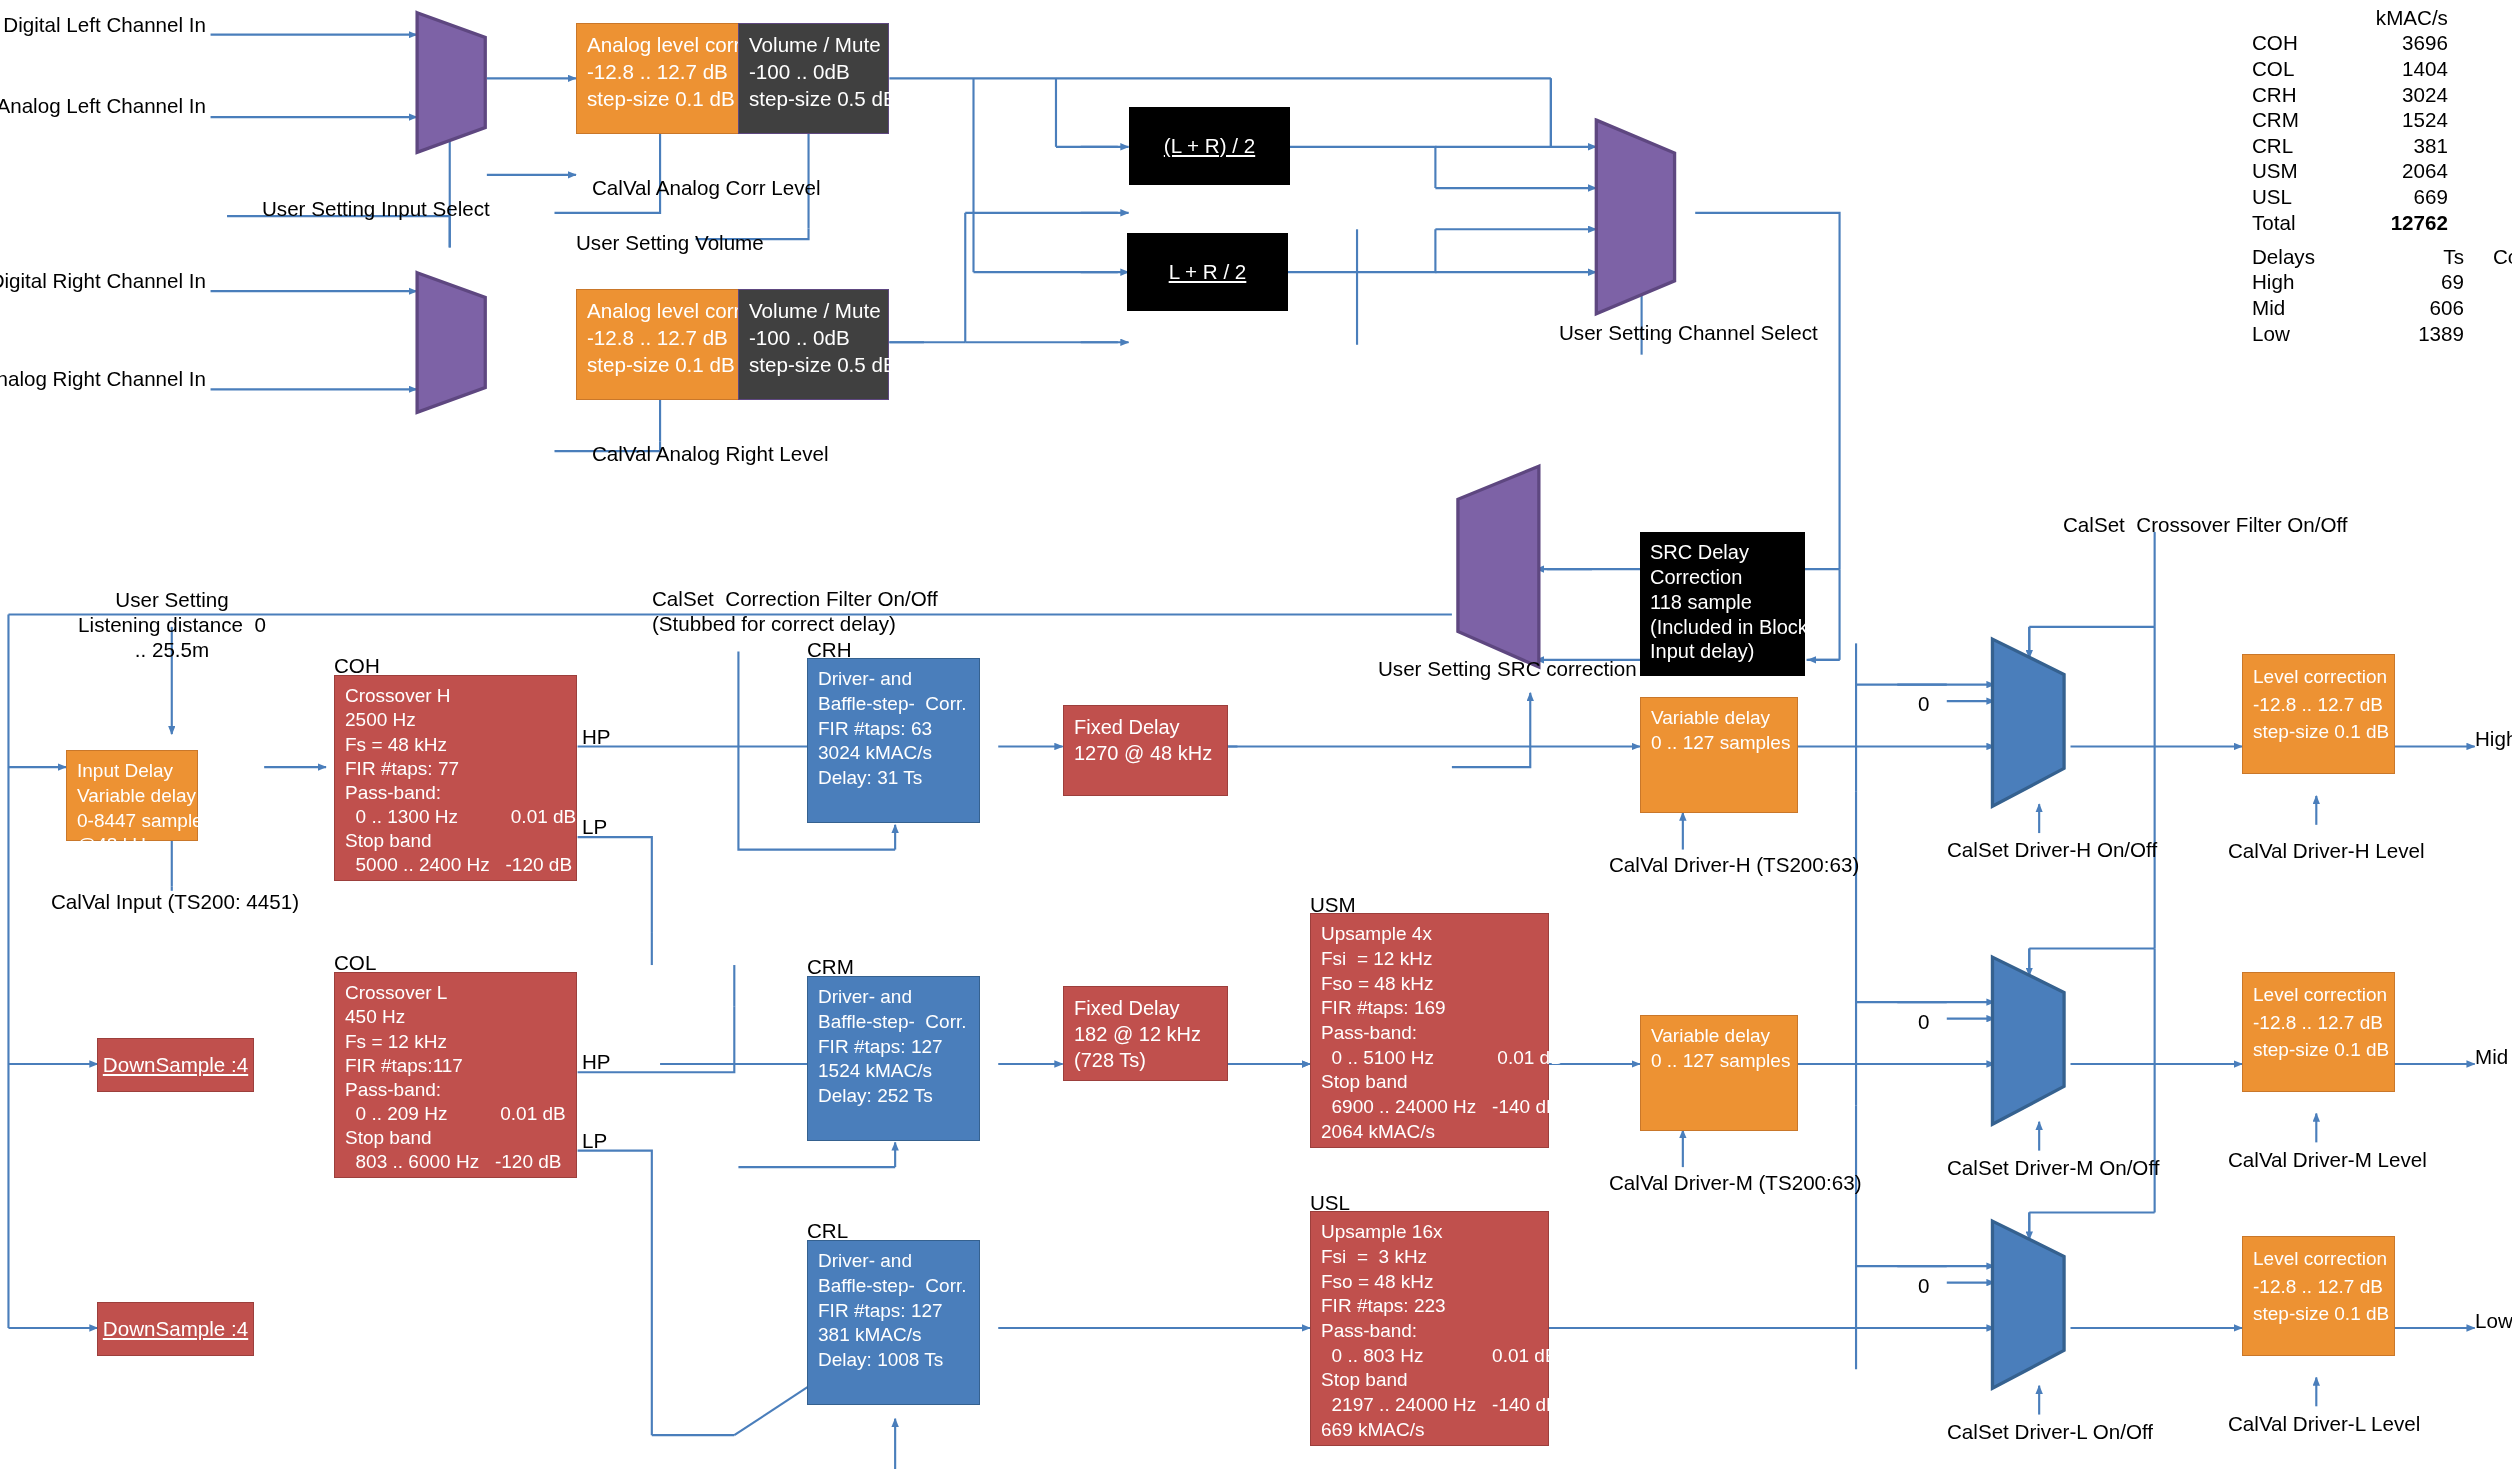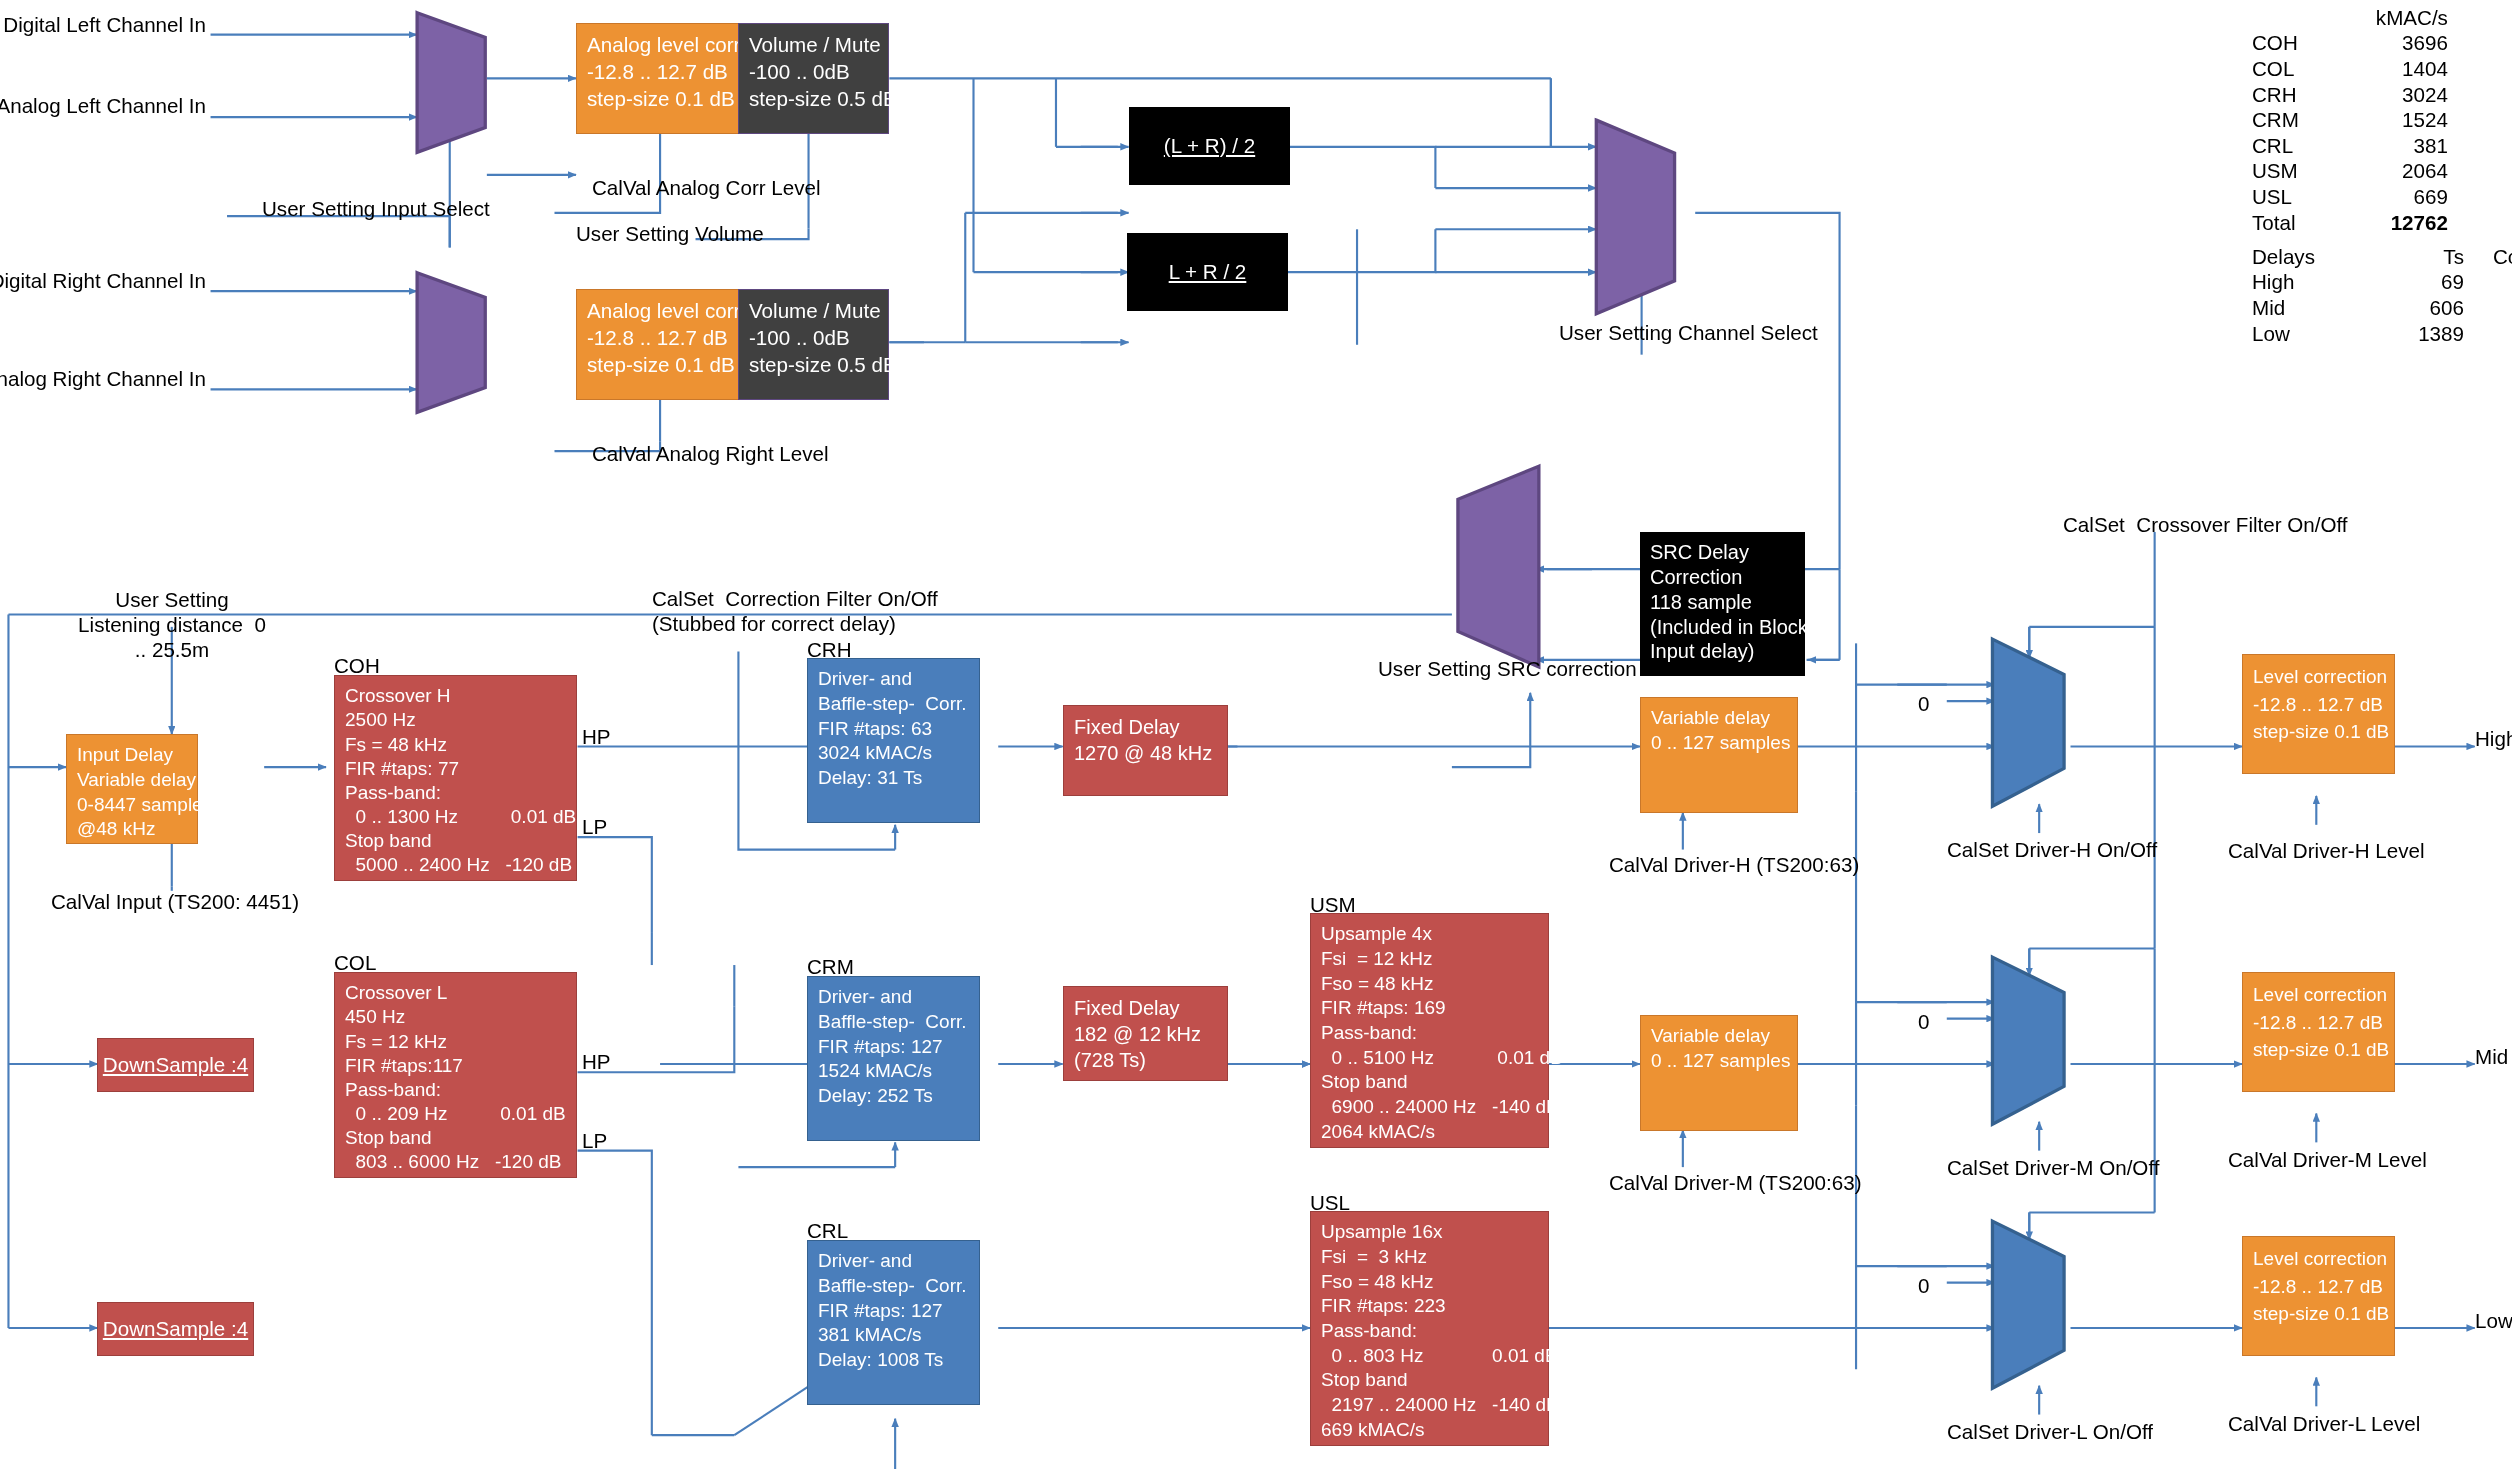--- a/index.html
+++ b/index.html
@@ -303,21 +303,21 @@
   <svg class="mux" style="left:1988px;top:1217px;width:83px;height:177px" viewBox="0 0 100 215" width="83" height="177">
     <polygon points="5,5 92,48 92,162 5,208" fill="#4A7EBB" stroke="#35618F" stroke-width="4"></polygon>
   </svg>
 
   <div class="lbl" style="left:206px;top:11.6px;transform:translateX(-100%);">Digital Left Channel In</div>
   <div class="lbl" style="left:206px;top:93px;transform:translateX(-100%);">Analog Left Channel In</div>
   <div class="lbl" style="left:206px;top:268px;transform:translateX(-100%);">Digital Right Channel In</div>
   <div class="lbl" style="left:206px;top:366px;transform:translateX(-100%);">Analog Right Channel In</div>
 
   <div class="lbl" style="left:262px;top:196px;">User Setting Input Select</div>
-  <div class="lbl" style="left:576px;top:221px;">User Setting Volume</div>
+  <div class="lbl" style="left:576px;top:230px;">User Setting Volume</div>
   <div class="lbl" style="left:592px;top:175px;">CalVal Analog Corr Level</div>
   <div class="lbl" style="left:592px;top:441px;">CalVal Analog Right Level</div>
   <div class="lbl" style="left:1559px;top:320px;text-align:right;">User Setting Channel Select</div>
   <div class="lbl" style="left:1378px;top:656px;">User Setting SRC correction</div>
 
   <div class="blk orange" style="left:576px;top:23px;width:163px;height:111px;">Analog level corr.
 -12.8 .. 12.7 dB
 step-size 0.1 dB</div>
   <div class="blk purple" style="left:738px;top:23px;width:151px;height:111px;">Volume / Mute
 -100 .. 0dB
@@ -404,21 +404,21 @@
 
   <div class="blk black" style="left:1640px;top:532px;width:165px;height:144px;font-size:20px;line-height:1.24;">SRC Delay
 Correction
 118 sample
 (Included in Block
 Input delay)</div>
 
   <div class="lbl c" style="left:172px;top:587px;transform:translateX(-50%);">User Setting
 Listening distance  0
 .. 25.5m</div>
-  <div class="blk orange" style="left:66px;top:734px;width:132px;height:110px;font-size:19px;">Input Delay
+  <div class="blk orange" style="left:66px;top:750px;width:132px;height:91px;font-size:19px;">Input Delay
 Variable delay
 0-8447 samples
 @48 kHz</div>
   <div class="lbl" style="left:51px;top:889px;">CalVal Input (TS200: 4451)</div>
 
   <div class="blk red ctr" style="left:97px;top:1038px;width:157px;height:54px;font-size:20.6px;">DownSample :4</div>
   <div class="blk red ctr" style="left:97px;top:1302px;width:157px;height:54px;font-size:20.6px;">DownSample :4</div>
 
   <div class="tag" style="left:334px;top:654px;">COH</div>
   <div class="blk red" style="left:334px;top:675px;width:243px;height:206px;font-size:19px;line-height:1.27;">Crossover H

